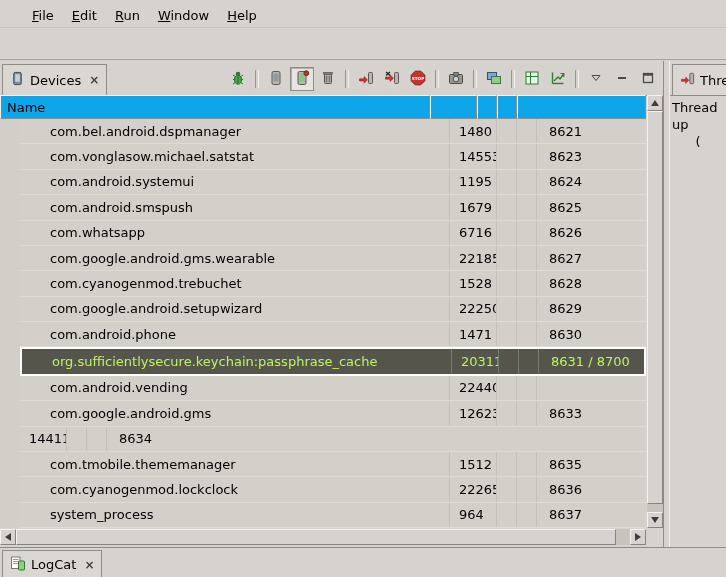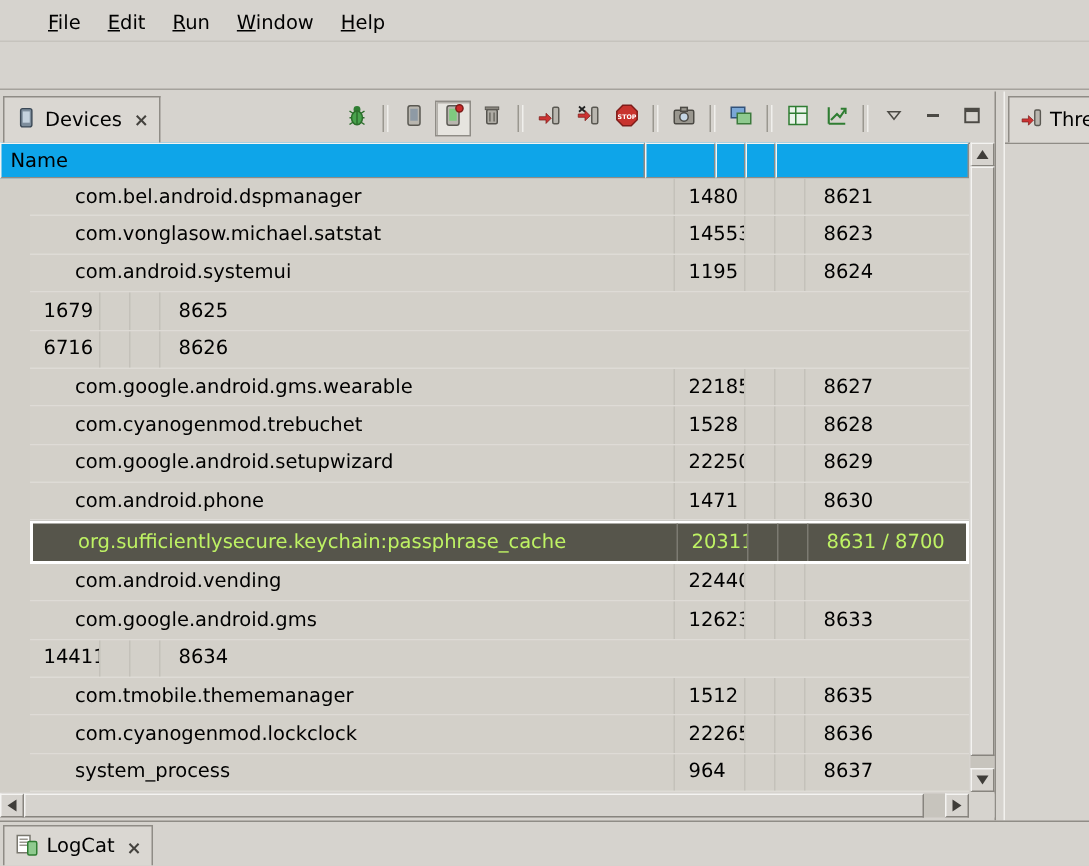--- a/index.html
+++ b/index.html
@@ -260,26 +260,28 @@
     <div class="cell col-port">8623</div>
   </div>
           <div class="row">
     <div class="cell col-name">com.android.systemui</div>
     <div class="cell col-pid">1195</div>
     <div class="cell col-a"></div>
     <div class="cell col-b"></div>
     <div class="cell col-port">8624</div>
   </div>
           <div class="row">
+    <div class="cell col-name">com.android.smspush</div>
     <div class="cell col-pid">1679</div>
     <div class="cell col-a"></div>
     <div class="cell col-b"></div>
     <div class="cell col-port">8625</div>
   </div>
           <div class="row">
+    <div class="cell col-name">com.whatsapp</div>
     <div class="cell col-pid">6716</div>
     <div class="cell col-a"></div>
     <div class="cell col-b"></div>
     <div class="cell col-port">8626</div>
   </div>
           <div class="row">
     <div class="cell col-name">com.google.android.gms.wearable</div>
     <div class="cell col-pid">22185</div>
     <div class="cell col-a"></div>
     <div class="cell col-b"></div>
@@ -381,20 +383,24 @@
       <div class="tabbar">
         <div class="tab">
           <span>
             <svg width="15" height="15" viewBox="0 0 16 16">
                 <rect x="10.5" y="2.5" width="4" height="11" rx="1" fill="#b9b6af" stroke="#5a5852"></rect>
                 <path d="M1.5 11 L6 11 L6 13.3 L9.5 9.8 L6 6.5 L6 8.8 L1.5 8.8 Z" fill="#cc3333" stroke="#7e1d1a" stroke-width="0.5"></path>
               </svg>
           </span>
           <span>Threads</span>
         </div>
+      </div>
+      <div class="threads-content">
+        <div class="l1">Thread up</div>
+        <div class="l2">(</div>
       </div>
     </div>
   </div>
 
   <div class="bottombar">
     <div class="tab">
       <span>
         <svg width="16" height="16" viewBox="0 0 16 16">
             <rect x="1.5" y="2" width="8.5" height="11.5" fill="#ffffff" stroke="#7a786f"></rect>
             <line x1="3" y1="4.5" x2="8.5" y2="4.5" stroke="#9a978f"></line>

